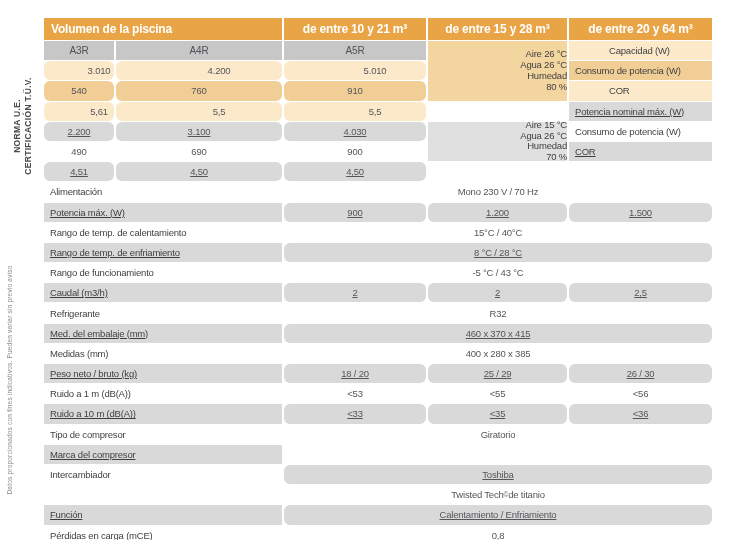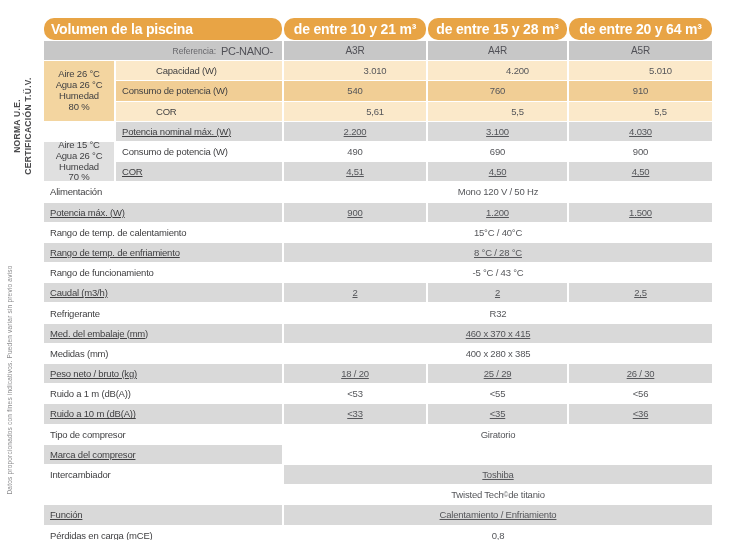--- a/index.html
+++ b/index.html
@@ -32,38 +32,38 @@
     grid-template-columns:70px 166px 142px 139px 143px;
     grid-template-rows:22px;
     grid-auto-rows:19.2px;
     gap:1px 2px;
     background:#ffffff;
     font-size:9.5px;letter-spacing:-0.2px;
     border-bottom:1px solid #d9d9d9;
   }
   .cell{display:flex;align-items:center;min-width:0;}
 
-  .hdr{background:var(--header-bg);color:var(--header-text);font-weight:bold;font-size:14px;justify-content:center;border-radius:10px;}
+  .hdr{background:var(--header-bg);color:var(--header-text);font-weight:bold;font-size:12px;justify-content:center;}
   .hdr-title{grid-column:1 / span 2;justify-content:flex-start;padding-left:7px;}
 
   .ref-cell{grid-column:1 / span 2;background:var(--ref-bg);justify-content:flex-end;padding-right:9px;gap:5px;}
   .ref-label{font-size:8.5px;color:#66666a;letter-spacing:0;}
   .ref-prefix{font-size:11px;color:#515157;letter-spacing:-0.3px;}
   .model{background:var(--ref-bg);justify-content:center;color:#515157;font-size:10px;}
 
   .group-label{
-    grid-row:span 3;flex-direction:column;align-items:center;justify-content:center;
+    grid-row:span 3;flex-direction:column;align-items:flex-end;justify-content:center;
     line-height:1.14;color:var(--label-text);
   }
   .tan-label{background:var(--tan-label-bg);}
   .gray-label{background:var(--gray-label-bg);margin-top:20px;}
 
   .param{padding-left:6px;color:var(--label-text);}
   .label-full{grid-column:1 / span 2;padding-left:6px;color:var(--label-text);}
-  .val{justify-content:center;color:var(--value-text);}
+  .val{justify-content:center;color:var(--value-text);border-radius:6px;}
   .span3{grid-column:3 / span 3;}
 
   .bg-white{background:var(--white-bg);}
   .bg-gray{background:var(--gray-bg);text-decoration:underline;}
   .bg-cream{background:var(--cream-bg);padding-left:40px;}
   .bg-tandark{background:var(--tan-dark-bg);}
 
   sup{font-size:6.5px;line-height:0;vertical-align:4px;}
 </style>
 </head>
@@ -76,24 +76,20 @@
     <div>CERTIFICACIÓN T.Ü.V.</div>
   </div>
 
   <div class="vnote-small">Datos proporcionados con fines indicativos. Pueden variar sin previo aviso</div>
 
   <div class="spec-table">
       <div class="cell hdr hdr-title">Volumen de la piscina</div>
       <div class="cell hdr">de entre 10 y 21 m³</div>
       <div class="cell hdr">de entre 15 y 28 m³</div>
       <div class="cell hdr">de entre 20 y 64 m³</div>
-      <div class="cell ref-cell">
-        <span class="ref-label">Referencia:</span>
-        <span class="ref-prefix">PC-NANO-</span>
-      </div>
       <div class="cell model">A3R</div>
       <div class="cell model">A4R</div>
       <div class="cell model">A5R</div>
       <div class="cell group-label tan-label">
         <div>Aire 26 °C</div>
         <div>Agua 26 °C</div>
         <div>Humedad</div>
         <div>80 %</div>
       </div>
       <div class="cell param bg-cream">Capacidad (W)</div>
@@ -120,21 +116,21 @@
       <div class="cell val bg-gray">4.030</div>
       <div class="cell param bg-white">Consumo de potencia (W)</div>
       <div class="cell val bg-white">490</div>
       <div class="cell val bg-white">690</div>
       <div class="cell val bg-white">900</div>
       <div class="cell param bg-gray">COR</div>
       <div class="cell val bg-gray">4,51</div>
       <div class="cell val bg-gray">4,50</div>
       <div class="cell val bg-gray">4,50</div>
       <div class="cell label-full bg-white">Alimentación</div>
-      <div class="cell val span3 bg-white">Mono 120 V / 50 Hz</div>
+      <div class="cell val span3 bg-white">Mono 230 V / 70 Hz</div>
       <div class="cell label-full bg-gray">Potencia máx. (W)</div>
       <div class="cell val bg-gray">900</div>
       <div class="cell val bg-gray">1.200</div>
       <div class="cell val bg-gray">1.500</div>
       <div class="cell label-full bg-white">Rango de temp. de calentamiento</div>
       <div class="cell val span3 bg-white">15°C / 40°C</div>
       <div class="cell label-full bg-gray">Rango de temp. de enfriamiento</div>
       <div class="cell val span3 bg-gray">8 °C / 28 °C</div>
       <div class="cell label-full bg-white">Rango de funcionamiento</div>
       <div class="cell val span3 bg-white">-5 °C / 43 °C</div>

